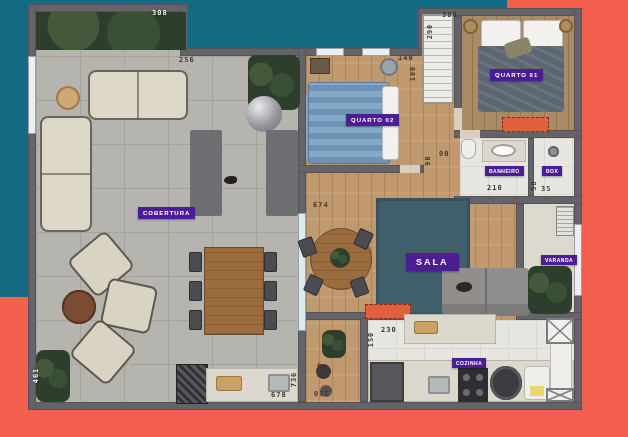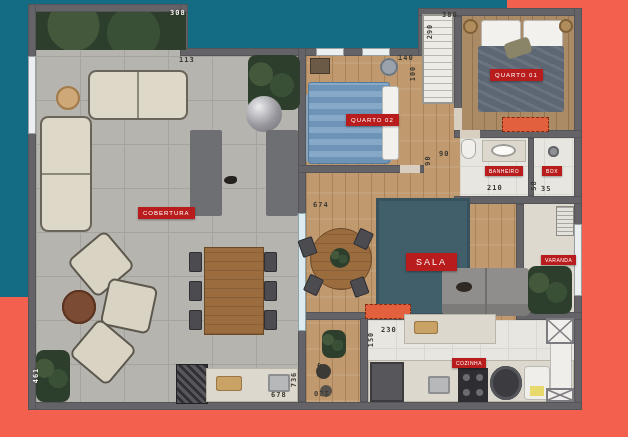--- a/index.html
+++ b/index.html
@@ -57,21 +57,21 @@
   .appliance-dark{background:#56565b;box-shadow:inset 0 0 0 2px #3a3a3f;}
   .stove{background:#2d2d32;
     background-image:radial-gradient(circle at 28% 28%,#6b6b70 3px,transparent 4px),
       radial-gradient(circle at 72% 28%,#6b6b70 3px,transparent 4px),
       radial-gradient(circle at 28% 72%,#6b6b70 3px,transparent 4px),
       radial-gradient(circle at 72% 72%,#6b6b70 3px,transparent 4px);}
   .white-appl{background:#efeeea;box-shadow:inset 0 0 0 1px #b9b8b2;}
   .shaft{background:#f0efeb;box-shadow:inset 0 0 0 2px #7c7c80;}
   .louver{background:#e4e2dc;background-image:repeating-linear-gradient(0deg,#a9a7a1 0 1px,transparent 1px 4px);box-shadow:inset 0 0 0 1px #8c8a84;}
   
-  .badge{position:absolute;background:#b91c1c;color:#fff;font-weight:normal;
+  .badge{position:absolute;background:#4c1d95;color:#fff;font-weight:bold;
          font-size:6px;letter-spacing:1px;padding:3px 5px;white-space:nowrap;
          box-shadow:0 1px 2px rgba(0,0,0,.35);}
   .badge.big{font-size:9px;letter-spacing:2px;padding:4px 10px;}
   .badge.small{font-size:5px;letter-spacing:.5px;padding:2px 4px;}
   .dim{position:absolute;color:#3d3a33;font-family:"DejaVu Sans Mono",monospace;
        font-size:7px;font-weight:bold;letter-spacing:1px;white-space:nowrap;line-height:7px;}
   .dim.light{color:#f4f2ee;text-shadow:0 0 2px rgba(0,0,0,.6);}
   .dim.v{transform:rotate(-90deg);transform-origin:center;}
   .dim.v180{transform:rotate(90deg);transform-origin:center;}
   .dim.flip{transform:rotate(180deg);}
@@ -201,22 +201,22 @@
         <line x1="26" y1="2" x2="2" y2="24" stroke="#7c7c80" stroke-width="1.5"></line>
       </svg>
   </div>
   <div class="abs shaft" style="left:546px;top:388px;width:28px;height:14px;">
     <svg width="28" height="14">
         <line x1="2" y1="2" x2="26" y2="12" stroke="#7c7c80" stroke-width="1.5"></line>
         <line x1="26" y1="2" x2="2" y2="12" stroke="#7c7c80" stroke-width="1.5"></line>
       </svg>
   </div>
 
-  <span class="dim light" style="left:152px;top:10px;margin-left:18px;">308</span>
-  <span class="dim" style="left:179px;top:57px;">113</span>
+  <span class="dim light" style="left:152px;top:10px;">308</span>
+  <span class="dim" style="left:179px;top:57px;">256</span>
   <span class="dim" style="left:442px;top:12px;">380</span>
   <span class="dim v" style="left:423px;top:28px;">290</span>
   <span class="dim" style="left:398px;top:55px;text-align:right;">140</span>
   <span class="dim v" style="left:406px;top:70px;">100</span>
   <span class="dim" style="left:439px;top:151px;">90</span>
   <span class="dim v" style="left:423px;top:157px;">90</span>
   <span class="dim" style="left:487px;top:185px;">210</span>
   <span class="dim" style="left:541px;top:186px;">35</span>
   <span class="dim v" style="left:529px;top:182px;">58</span>
   <span class="dim" style="left:313px;top:202px;">674</span>

